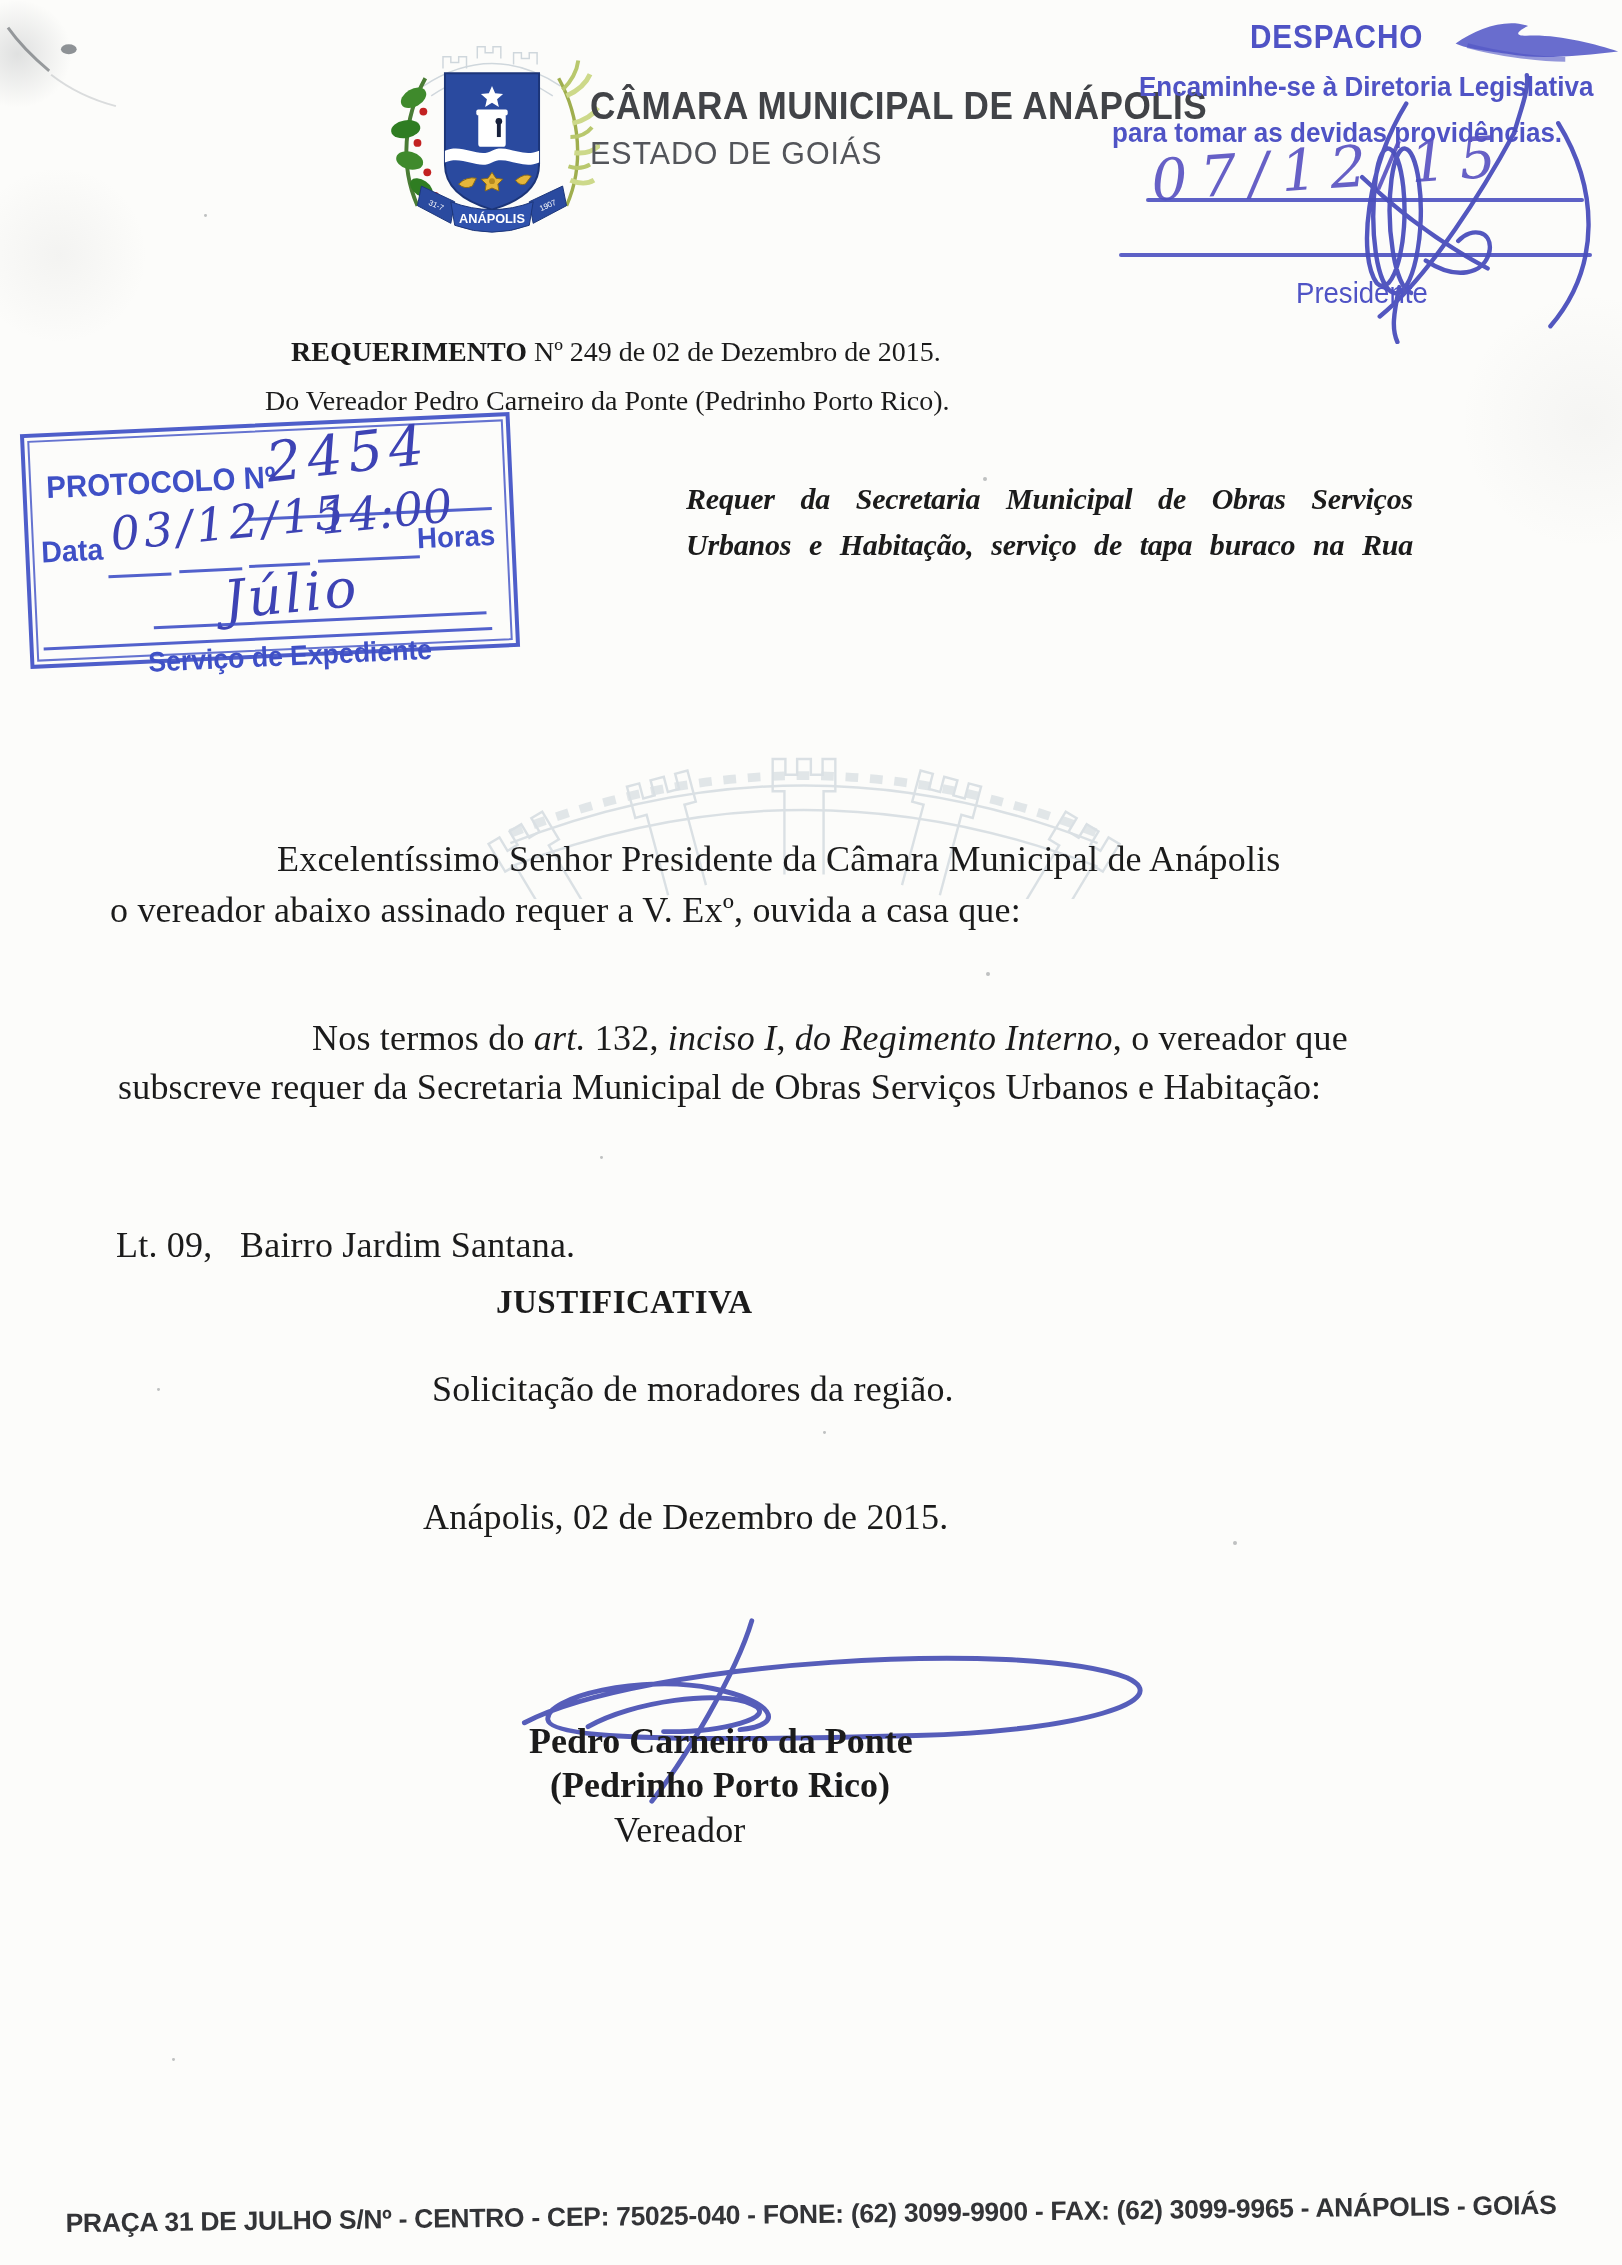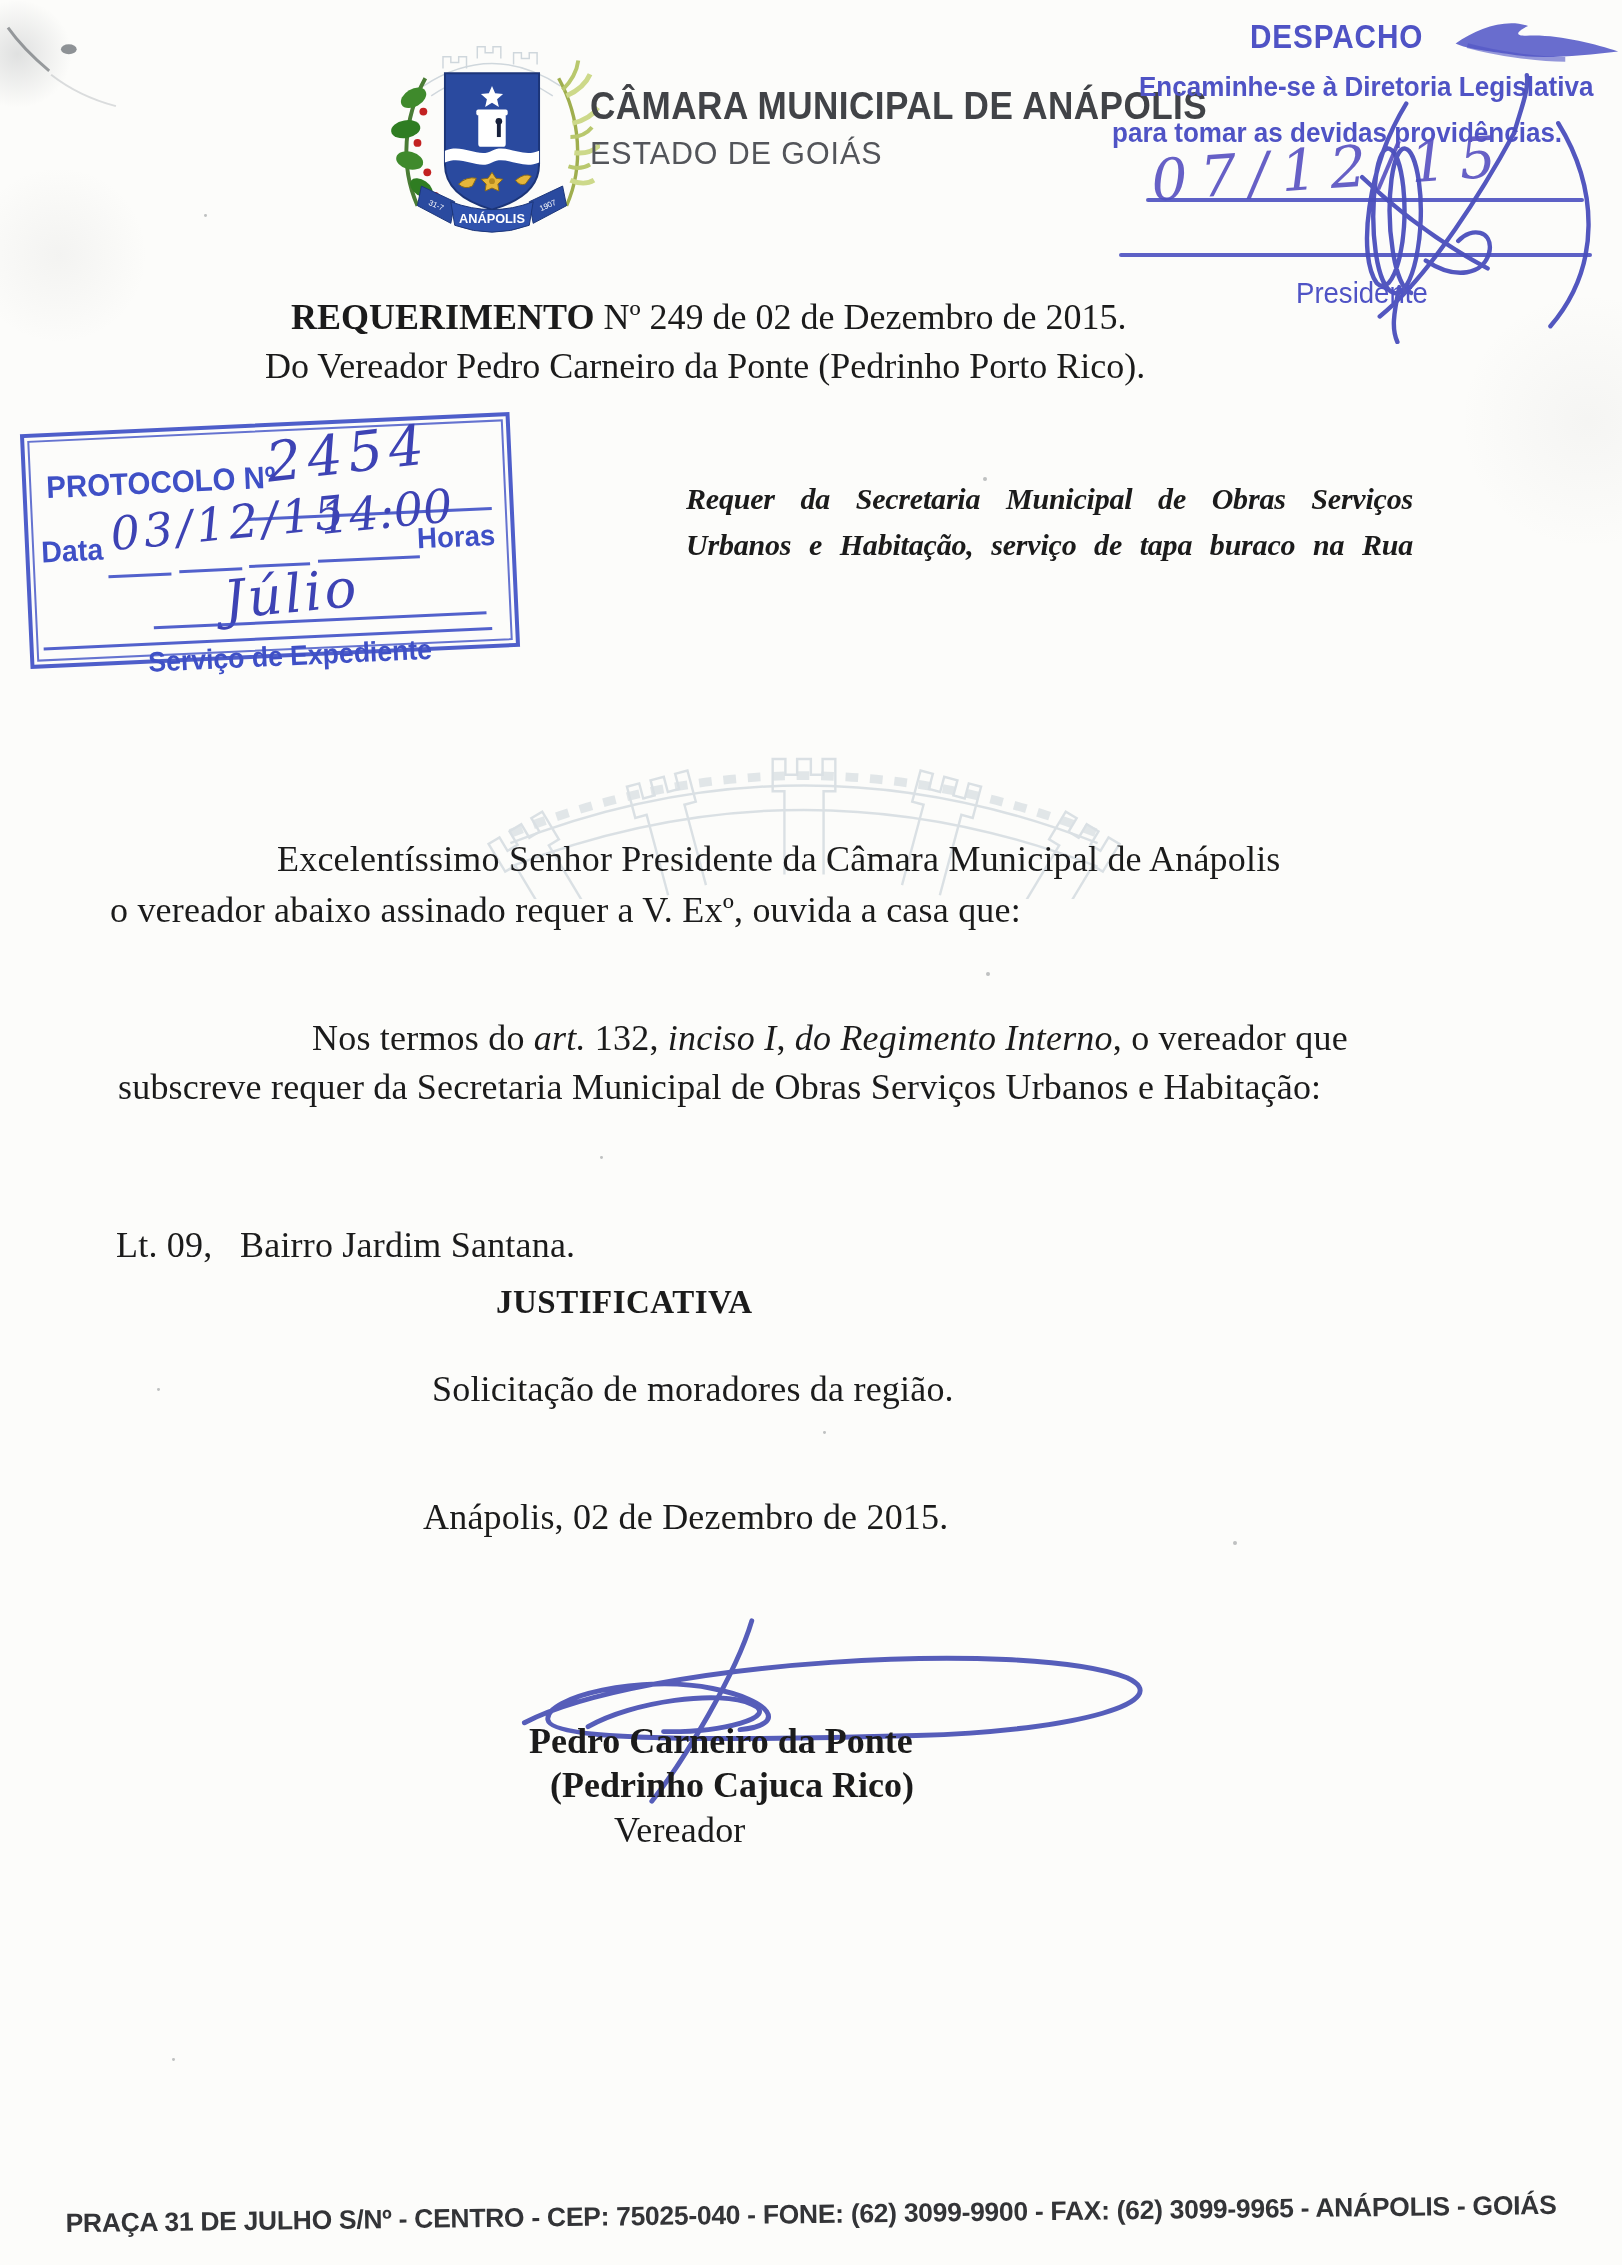--- a/index.html
+++ b/index.html
@@ -24,21 +24,21 @@
   .hline{position:absolute;height:3.9px;background:#4b50c0;border-radius:2px;opacity:.9;}
   .hand{font-family:"DejaVu Serif",serif;font-style:italic;color:#3d43b4;}
   .desp-date{font-size:57px;letter-spacing:12.7px;transform:rotate(-4deg);opacity:.92;color:#5a53c2;}
   
   .protocol{position:absolute;left:24.5px;top:423px;width:490px;height:235px;transform:rotate(-2.6deg);transform-origin:center;}
   .protocol .outer{position:absolute;inset:0;border:4.9px solid #3f50c6;opacity:.92;}
   .protocol .inner{position:absolute;inset:6.9px;border:2px solid #3f50c6;opacity:.8;}
   .prot-print{font-family:"Liberation Sans",sans-serif;font-weight:bold;color:#3f50c6;transform:scaleX(.95);transform-origin:left top;}
   .prot-line{position:absolute;height:2.9px;background:#3f50c6;opacity:.9;}
   
-  .doc-title{font-size:36px;}
+  .doc-title{font-size:28px;margin-top:40px;}
   .doc-title b{font-weight:bold;}
   
   .summary-line{font-weight:bold;font-style:italic;font-size:30px;width:727px;letter-spacing:-0.2px;}
   .just{text-align:justify;text-align-last:justify;}
   
   .body-line{font-size:36px;letter-spacing:0.2px;}
   .it{font-style:italic;}
   .just-head{font-weight:bold;font-size:33px;letter-spacing:0.5px;}
   .sig-name{font-weight:bold;font-size:36px;margin-left:12px;}
   .footer{font-family:"Liberation Sans",sans-serif;font-weight:bold;font-size:26.5px;color:#333437;width:1554px;left:34px;text-align:center;transform:rotate(-.7deg);transform-origin:center;letter-spacing:-0.3px;}
@@ -198,21 +198,21 @@
   <div class="abs body-line" style="left:423px;top:1496px">Anápolis, 02 de Dezembro de 2015.</div>
 
   <svg class="abs" style="left:495px;top:1607px" width="686" height="211" viewBox="0 0 700 215">
     <g stroke="#4850b4" stroke-width="5" fill="none" opacity=".92" stroke-linecap="round">
       <path d="M 30,118 C 150,55 540,32 645,72 C 695,95 600,126 430,131 C 250,136 58,138 54,115 C 50,92 150,68 222,83 C 282,95 300,120 250,125"></path>
       <path d="M 95,122 C 140,96 230,84 262,99 C 292,112 232,128 172,127"></path>
       <path d="M 262,14 C 246,68 192,158 160,198"></path>
     </g>
   </svg>
   <div class="abs sig-name" style="left:517px;top:1720px">Pedro Carneiro da Ponte</div>
-  <div class="abs sig-name" style="left:538px;top:1764px">(Pedrinho Cajuca Rico)</div>
+  <div class="abs sig-name" style="left:538px;top:1764px">(Pedrinho Porto Rico)</div>
   <div class="abs body-line" style="left:614px;top:1809px">Vereador</div>
 
   <div class="abs footer" style="top:2199px">PRAÇA 31 DE JULHO S/Nº - CENTRO - CEP: 75025-040 - FONE: (62) 3099-9900 - FAX: (62) 3099-9965 - ANÁPOLIS - GOIÁS</div>
 
   <div>
     <div class="speck" style="left:983px;top:477px;width:3.9px;height:3.9px"></div>
     <div class="speck" style="left:986px;top:972px;width:3.9px;height:3.9px"></div>
     <div class="speck" style="left:204px;top:214px;width:2.9px;height:2.9px"></div>
     <div class="speck" style="left:600px;top:1156px;width:2.9px;height:2.9px"></div>
     <div class="speck" style="left:823px;top:1431px;width:2.9px;height:2.9px"></div>

